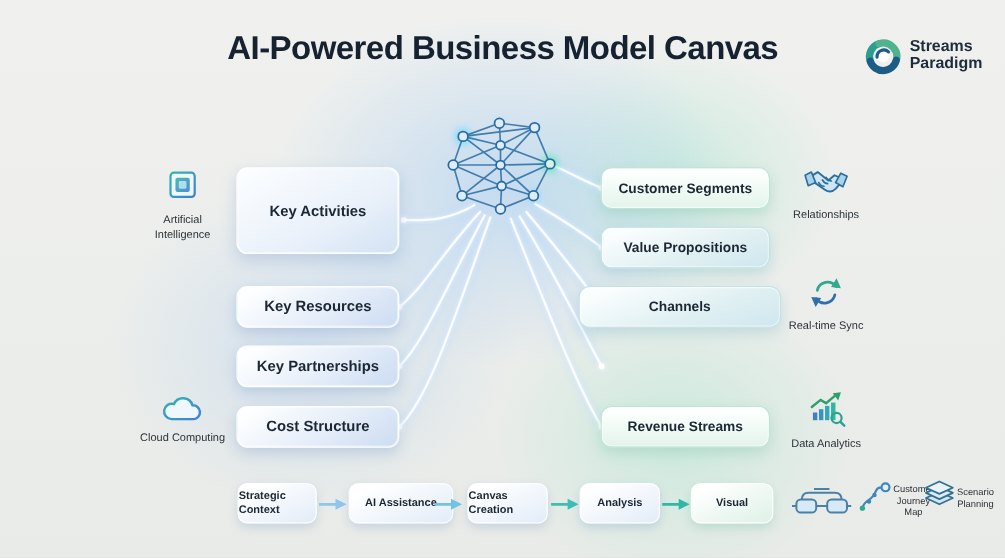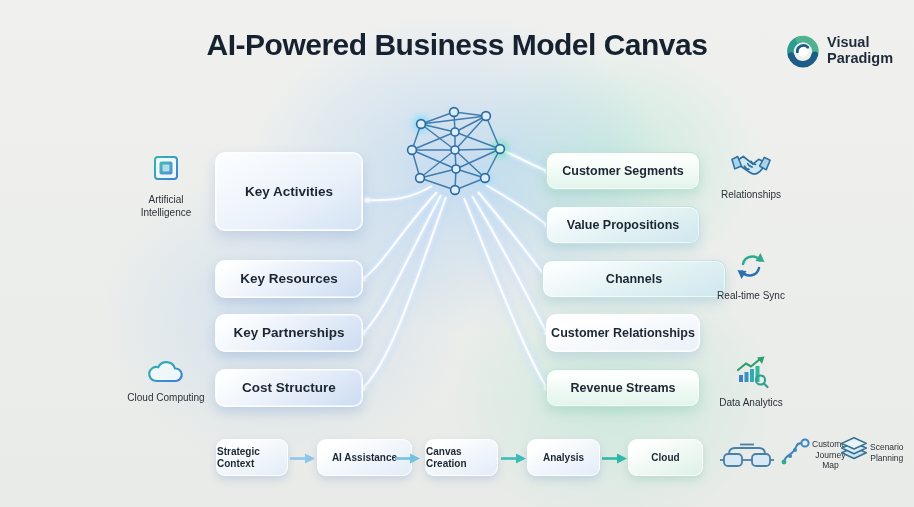--- a/index.html
+++ b/index.html
@@ -165,21 +165,21 @@
     <span class="swirl">
       <svg width="34" height="34" viewBox="0 0 36 36">
         <path d="M5.5,23 A13,13 0 0 1 14,6" fill="none" stroke="#2c9d8f" stroke-width="7" stroke-linecap="round"></path>
         <path d="M14,6 A13,13 0 0 1 30.5,22" fill="none" stroke="#4fb390" stroke-width="7" stroke-linecap="round"></path>
         <path d="M30.5,22 A13,13 0 0 1 5.5,23" fill="none" stroke="#1d5c86" stroke-width="7" stroke-linecap="round"></path>
         <circle cx="18" cy="18" r="6" fill="#ffffff"></circle>
         <path d="M12,19 A6.5,6.5 0 0 1 23,14" fill="none" stroke="#1d5c86" stroke-width="3" stroke-linecap="round"></path>
       </svg>
     </span>
     <span class="brand">
-      <div>Visual</div>
+      <div>Streams</div>
       <div>Paradigm</div>
     </span>
   </div>
 
   <div class="abs feature" style="left:125px;top:150px;width:82px;">
     <span>
       <svg width="36" height="36" viewBox="0 0 36 36">
         <defs>
             <linearGradient id="gchip" x1="0" y1="0" x2="1" y2="1">
           <stop offset="0" stop-color="#35b5a9"></stop>
@@ -235,25 +235,22 @@
   <div class="abs box v-blue" style="left:215px;top:369px;width:148px;height:38px;">
     <span>Cost Structure</span>
   </div>
 
   <div class="abs box rbox v-mint" style="left:546px;top:152px;width:154px;height:38px;">
     <span>Customer Segments</span>
   </div>
   <div class="abs box rbox v-teal" style="left:546px;top:206px;width:154px;height:38px;">
     <span>Value Propositions</span>
   </div>
-  <div class="abs box rbox v-teal" style="left:542px;top:260px;width:184px;height:38px;">
+  <div class="abs box rbox v-teal" style="left:526px;top:260px;width:184px;height:38px;">
     <span>Channels</span>
-  </div>
-  <div class="abs box rbox v-light" style="left:546px;top:314px;width:154px;height:38px;">
-    <span>Customer Relationships</span>
   </div>
   <div class="abs box rbox v-mint" style="left:546px;top:369px;width:154px;height:38px;">
     <span>Revenue Streams</span>
   </div>
 
   <div class="abs feature" style="left:704px;top:151px;width:94px;">
     <span>
       <svg width="42" height="30" viewBox="0 0 44 30">
         <path d="M6,10 L14,5 L24,13 L30,8 L39,12 L31,21 C28,24 24,24 20.5,21.5 L11,15 Z" fill="#cfe7f4" stroke="#2e6f9e" stroke-width="1.8" stroke-linejoin="round"></path>
         <path d="M2,8 L8,5 L12,15 L5,18 Z" fill="#a9d3e8" stroke="#2e6f9e" stroke-width="1.6" stroke-linejoin="round"></path>
@@ -322,21 +319,21 @@
   <div class="abs step" style="left:527px;top:439px;width:73px;height:37px;">
     <span>Analysis</span>
   </div>
   <div class="abs warrow" style="left:600px;top:451px;width:29px;height:14px;">
     <svg width="27" height="13" viewBox="0 0 27 13">
         <line x1="1" y1="6.5" x2="17" y2="6.5" stroke="#2fb8a8" stroke-width="2.6"></line>
         <polygon points="16,1.5 26,6.5 16,11.5" fill="#2fb8a8"></polygon>
       </svg>
   </div>
   <div class="abs step export" style="left:628px;top:439px;width:75px;height:37px;">
-    <span>Cloud</span>
+    <span>Visual</span>
   </div>
 
   <div class="abs tool" style="left:720px;top:443px;width:58px;">
     <span>
       <svg width="54" height="28" viewBox="0 0 54 28">
         <path d="M9,11 Q9,5 15,5 L39,5 Q45,5 45,11" fill="none" stroke="#4a7fa6" stroke-width="1.8"></path>
         <line x1="20" y1="1.5" x2="34" y2="1.5" stroke="#4a7fa6" stroke-width="1.8"></line>
         <line x1="22" y1="17" x2="32" y2="17" stroke="#4a7fa6" stroke-width="1.8"></line>
         <line x1="0" y1="17" x2="4" y2="17" stroke="#4a7fa6" stroke-width="1.8"></line>
         <line x1="50" y1="17" x2="54" y2="17" stroke="#4a7fa6" stroke-width="1.8"></line>

